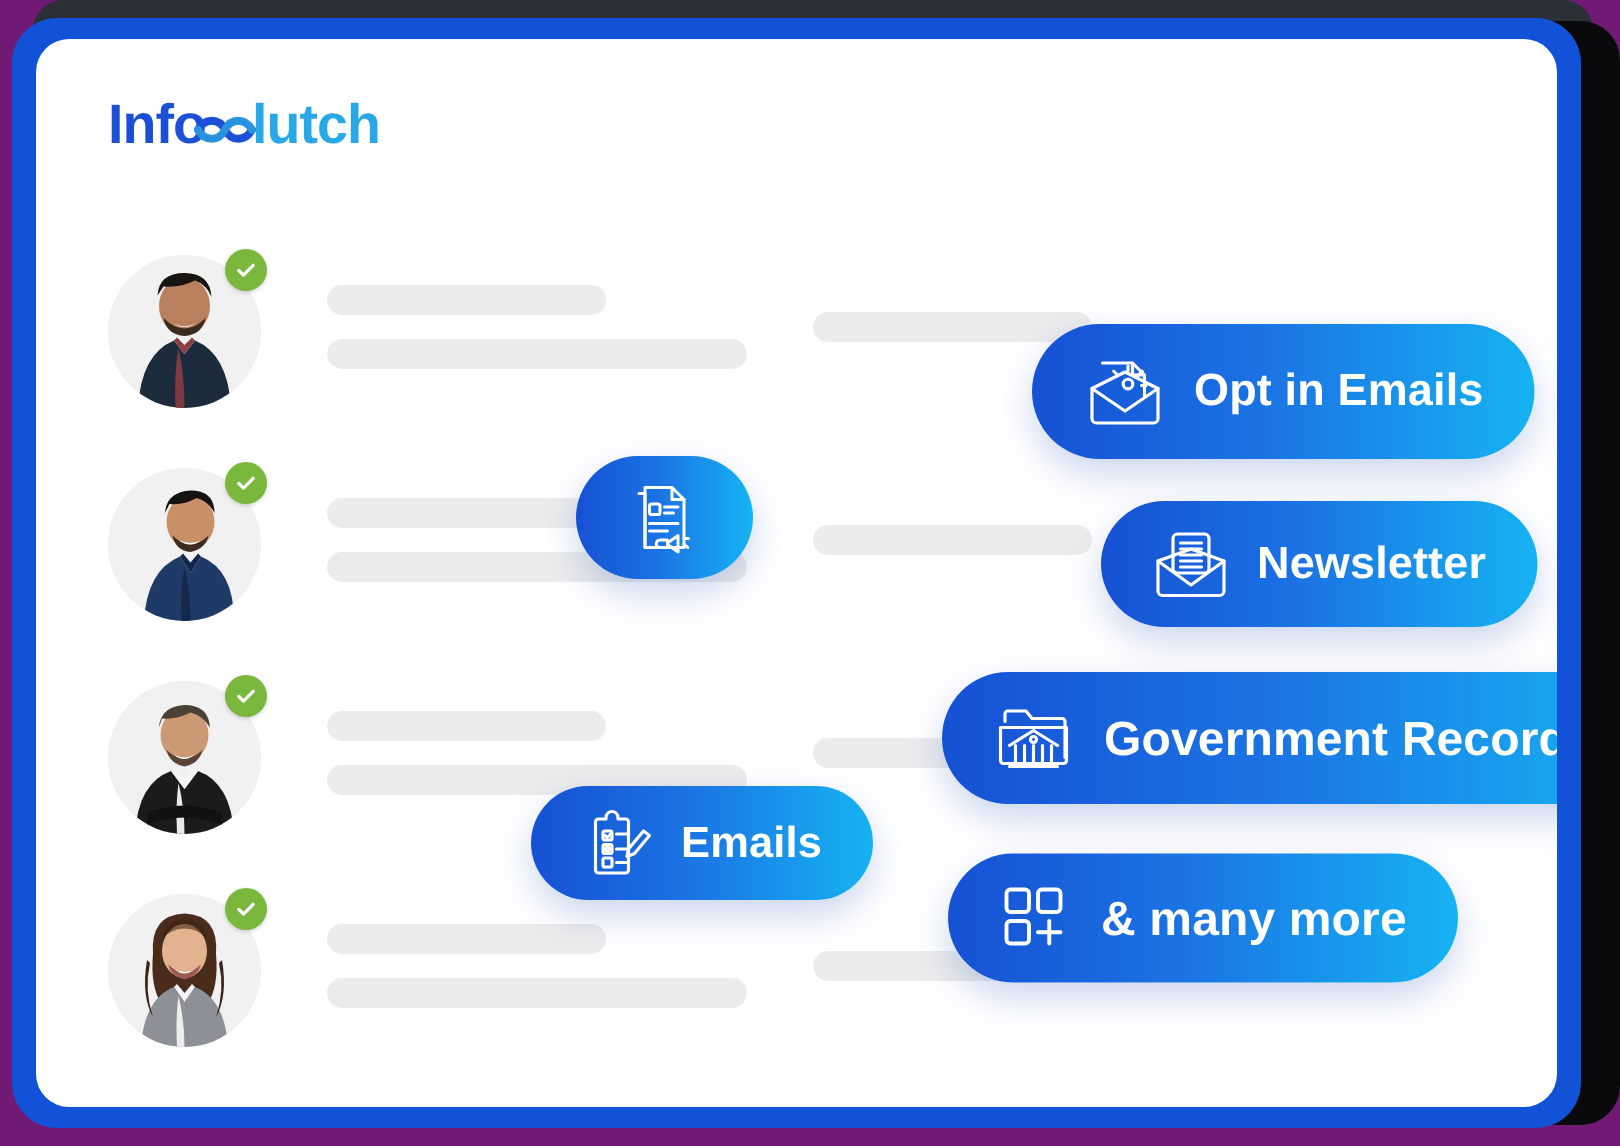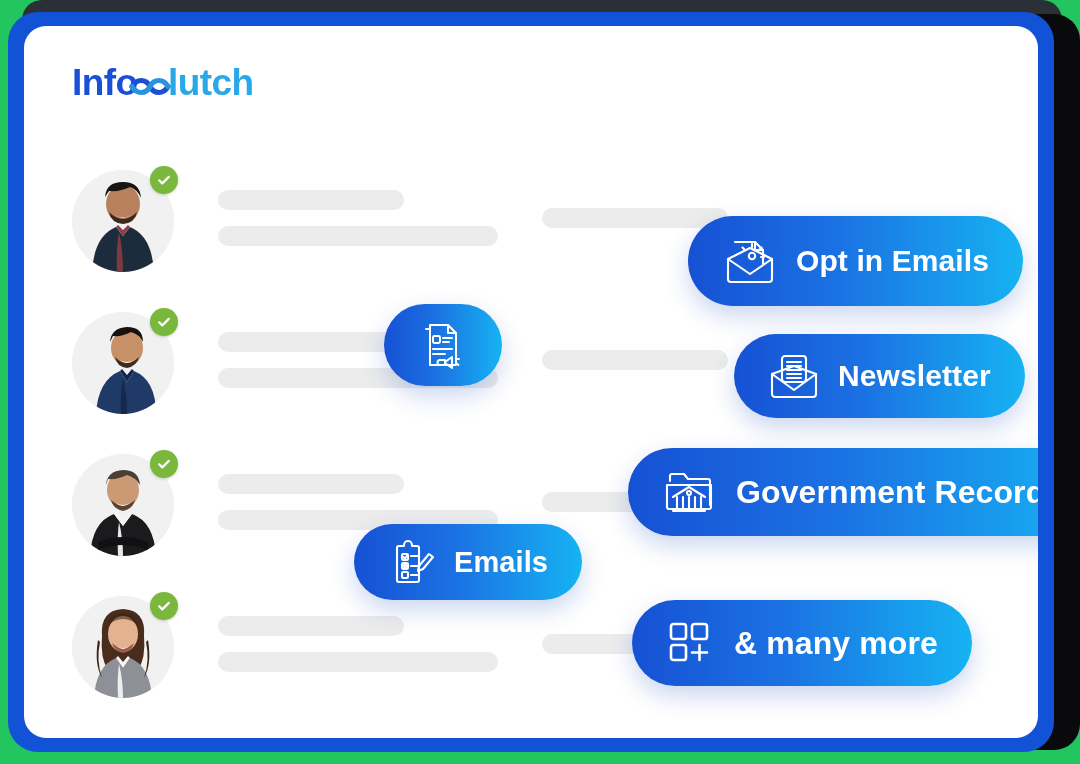--- a/index.html
+++ b/index.html
@@ -9,21 +9,21 @@
     height: 764px;
     background: #ffffff;
     font-family: "Liberation Sans", sans-serif;
     overflow: hidden;
   }
 
   #stage {
     position: relative;
     width: 1080px;
     height: 764px;
-    background: #22c55e;
+    background: #701a75;
     overflow: hidden;
   }
 
   
   .shadow-plate {
     position: absolute;
     background: #2b2f36;
     border-radius: 26px;
     z-index: 1;
   }
@@ -141,21 +141,21 @@
     letter-spacing: .1px;
     line-height: 1;
   }
 
   .pill.p-opt     { left: 664px; top: 190px; height: 90px; }
   .pill.p-pub     { left: 360px; top: 278px; height: 82px; }
   .pill.p-news    { left: 710px; top: 308px; height: 84px; }
   .pill.p-dir     { left: 254px; top: 386px; height: 80px; }
   .pill.p-gov     { left: 604px; top: 422px; height: 88px; }
   .pill.p-sur     { left: 330px; top: 498px; height: 76px; }
-  .pill.p-more    { left: 608px; top: 574px; height: 86px; }
+  .pill.p-more    { left: 608px; top: 543px; height: 86px; }
 
   .pill.p-opt  .pill-label { font-size: 30px; }
   .pill.p-pub  .pill-label { font-size: 30px; }
   .pill.p-news .pill-label { font-size: 30px; }
   .pill.p-dir  .pill-label { font-size: 29px; }
   .pill.p-gov  .pill-label { font-size: 32px; }
   .pill.p-sur  .pill-label { font-size: 29px; }
   .pill.p-more .pill-label { font-size: 32px; }
 </style>
 </head>

